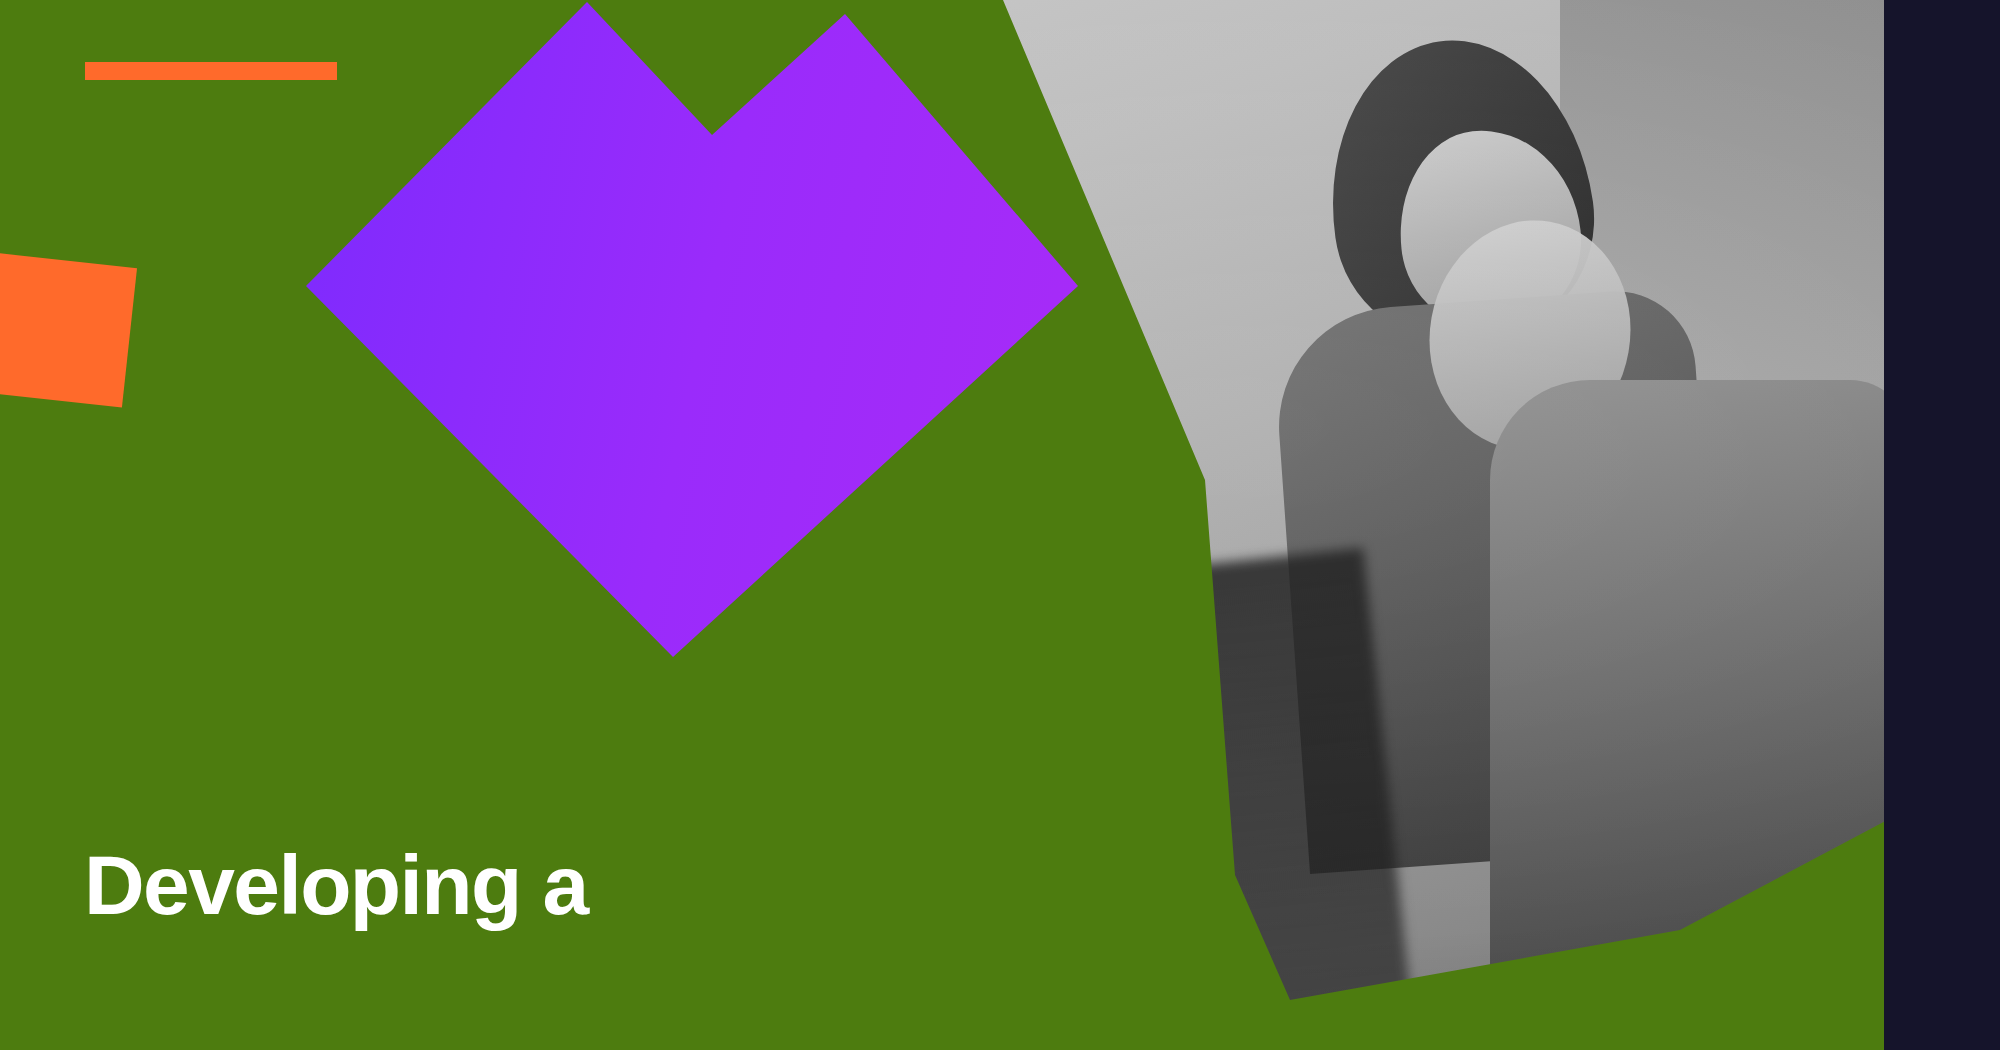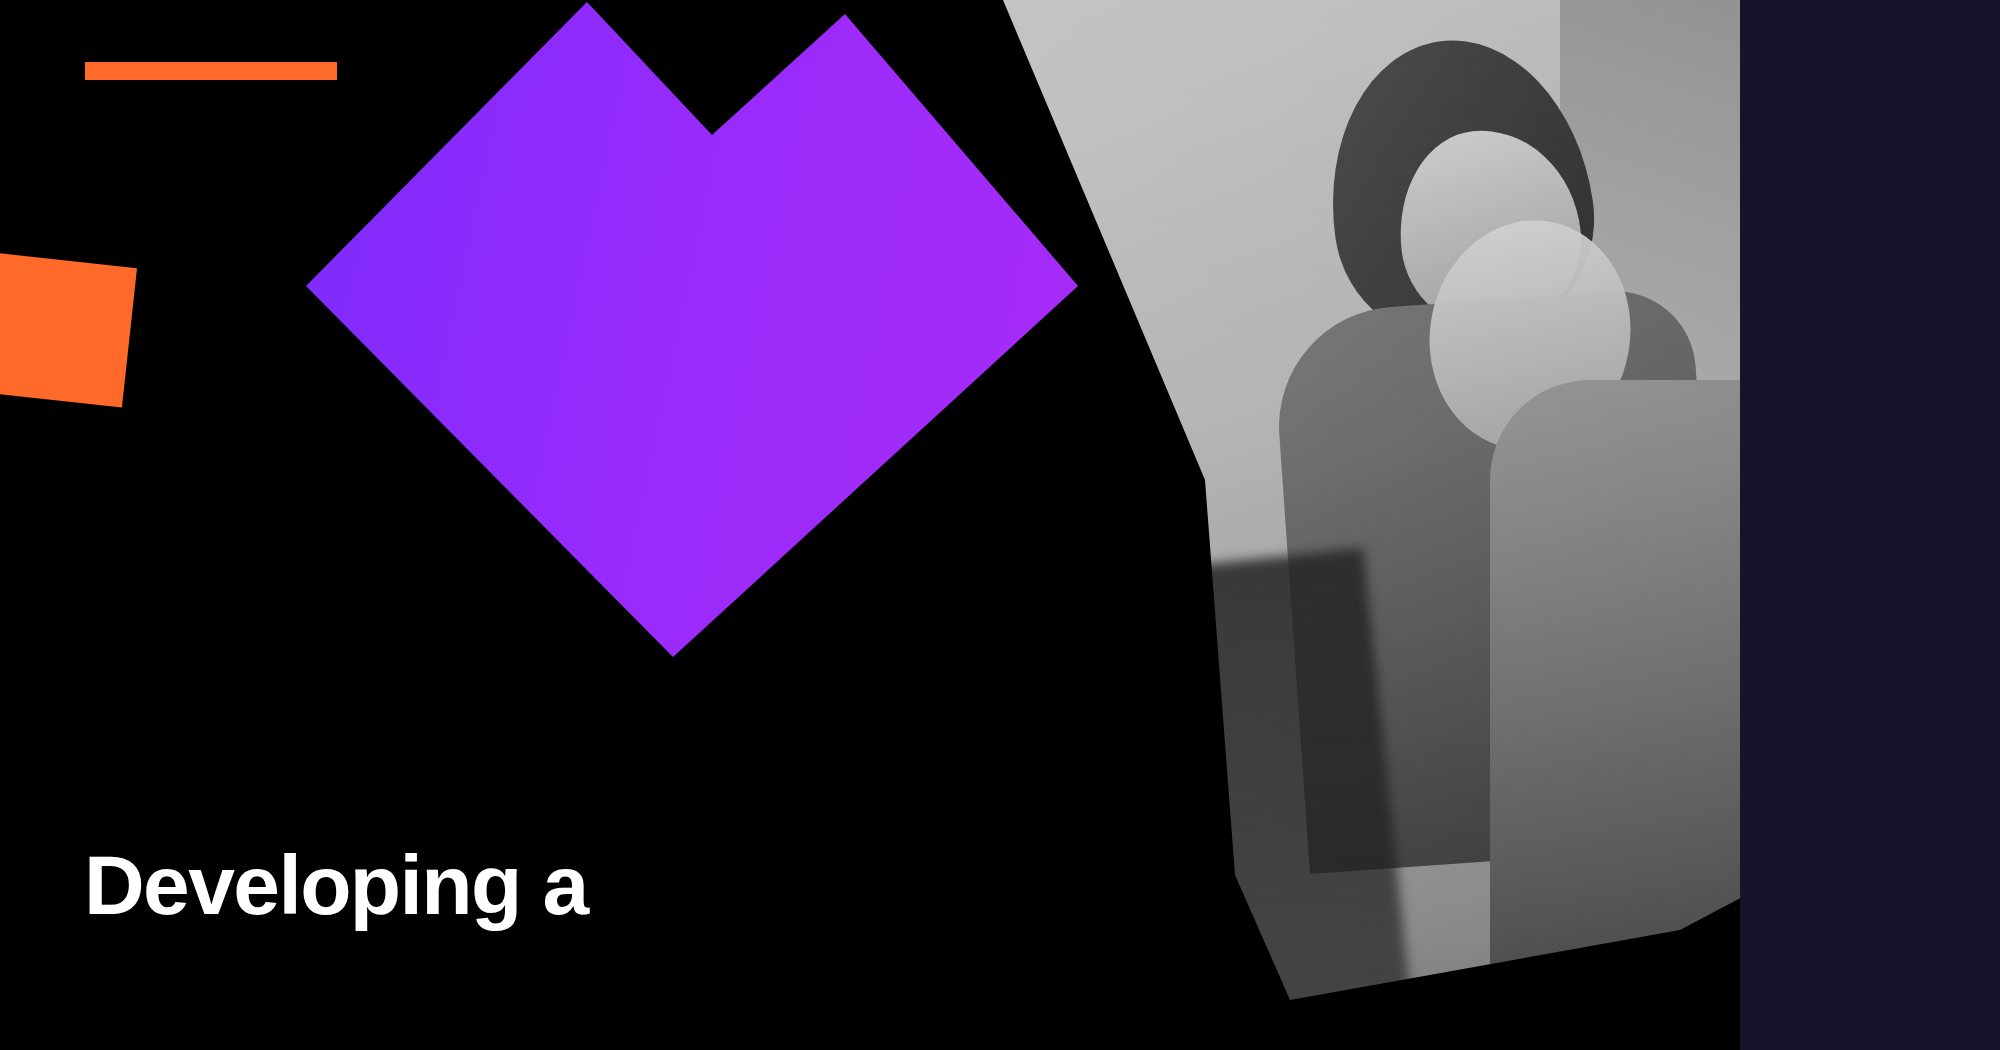--- a/index.html
+++ b/index.html
@@ -4,22 +4,22 @@
 <style>
   * { margin:0; padding:0; box-sizing:border-box; }
   html,body {
     width:2000px; height:1050px;
     background:#15142b;
     font-family:"Liberation Sans", sans-serif;
     overflow:hidden;
   }
   #banner{
     position:relative;
-    width:1740px; height:1050px;
-    background:#000000;
+    width:1884px; height:1050px;
+    background:#4d7c0f;
     overflow:hidden;
   }
 
   
   .photo-panel{
     position:absolute;
     left:0; top:0; width:2000px; height:1050px;
     
     clip-path: polygon(1003px 0px, 2000px 0px, 2000px 760px, 1680px 930px, 1290px 1000px, 1235px 875px, 1205px 480px);
     overflow:hidden;

